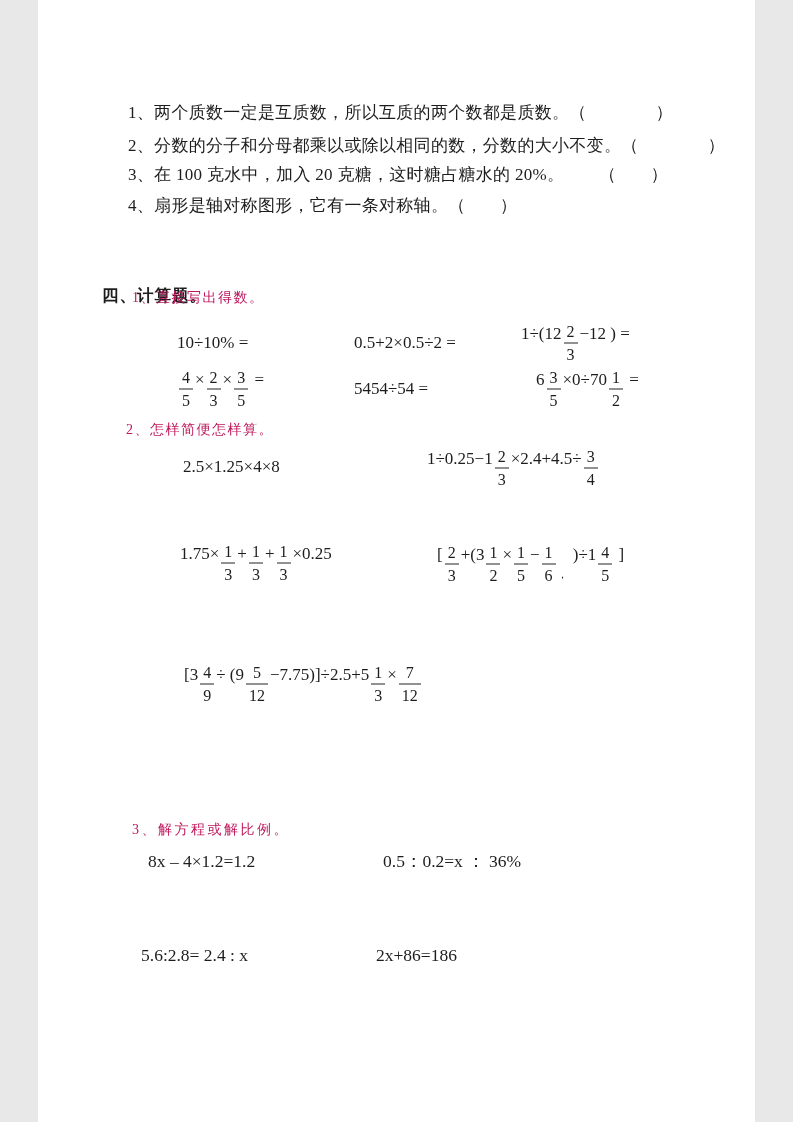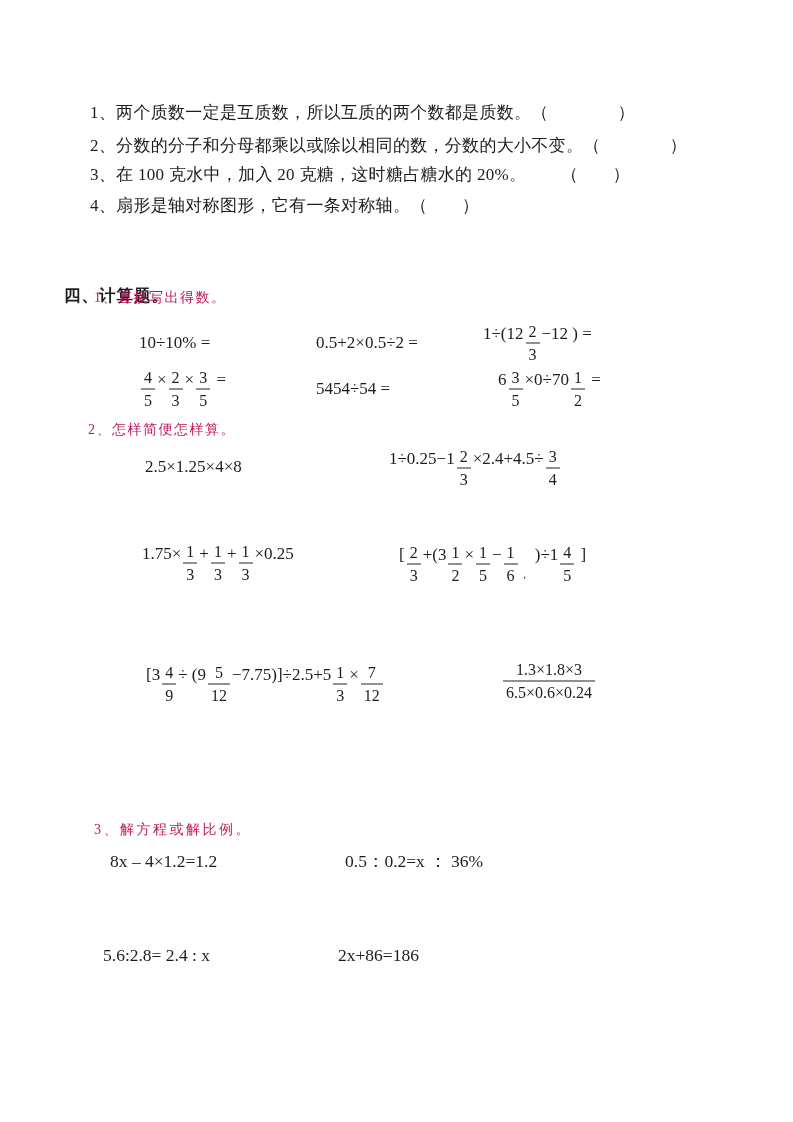--- a/index.html
+++ b/index.html
@@ -1,18 +1,18 @@
 <!DOCTYPE html>
 <html><head>
 <meta charset="utf-8">
 <style>
   html,body{margin:0;padding:0;background:#e8e8e8;}
   .page{
     position:relative;
-    width:793px;height:1122px;
+    width:717px;height:1122px;
     margin:0 auto;
     background:#ffffff;
     font-family:"Liberation Serif","DejaVu Serif",serif;
     color:#1d1d1d;
     overflow:hidden;
   }
   
   .tf{
     position:absolute;left:90px;transform:translateY(-50%);
     font-size:17px;white-space:pre;letter-spacing:0.3px;
@@ -93,21 +93,20 @@
   <div class="mexpr" id="e12b"><span class="mt">5454÷54 =</span></div>
   <div class="mexpr" id="e12c"><span class="mt">6</span><span class="frac"><span class="num">3</span><span class="den">5</span></span><span class="mt">×0÷70</span><span class="frac"><span class="num">1</span><span class="den">2</span></span><span class="mt"> =</span></div>
 
   <div class="sub-title" id="sub2t">2、怎样简便怎样算。</div>
 
   <div class="mexpr" id="s21a"><span class="mt">2.5×1.25×4×8</span></div>
   <div class="mexpr" id="s21b"><span class="mt">1÷0.25−1</span><span class="frac"><span class="num">2</span><span class="den">3</span></span><span class="mt">×2.4+4.5÷</span><span class="frac"><span class="num">3</span><span class="den">4</span></span></div>
   <div class="mexpr" id="s22a"><span class="mt">1.75×</span><span class="frac"><span class="num">1</span><span class="den">3</span></span><span class="mt">+</span><span class="frac"><span class="num">1</span><span class="den">3</span></span><span class="mt">+</span><span class="frac"><span class="num">1</span><span class="den">3</span></span><span class="mt">×0.25</span></div>
   <div class="mexpr" id="s22b"><span class="mt">[</span><span class="frac"><span class="num">2</span><span class="den">3</span></span><span class="mt">+(3</span><span class="frac"><span class="num">1</span><span class="den">2</span></span><span class="mt">×</span><span class="frac"><span class="num">1</span><span class="den">5</span></span><span class="mt">−</span><span class="frac"><span class="num">1</span><span class="den">6</span></span><span class="subc">，</span><span class="mt"> )÷1</span><span class="frac"><span class="num">4</span><span class="den">5</span></span><span class="mt"> ]</span></div>
   <div class="mexpr" id="s23a"><span class="mt">[3</span><span class="frac"><span class="num">4</span><span class="den">9</span></span><span class="mt">÷ (9</span><span class="frac"><span class="num">5</span><span class="den">12</span></span><span class="mt">−7.75)]÷2.5+5</span><span class="frac"><span class="num">1</span><span class="den">3</span></span><span class="mt">×</span><span class="frac"><span class="num">7</span><span class="den">12</span></span></div>
-  <div class="mexpr" id="s23b"><span class="frac"><span class="num">1.3×1.8×3</span><span class="den">6.5×0.6×0.24</span></span></div>
 
   <div class="sub-title" id="sub3t">3、解方程或解比例。</div>
 
   <div class="eq" id="eq1a">8x – 4×1.2=1.2</div>
   <div class="eq" id="eq1b">0.5：0.2=x ： 36%</div>
   <div class="eq" id="eq2a">5.6:2.8= 2.4 : x</div>
   <div class="eq" id="eq2b">2x+86=186</div>
 
 </div>
 

